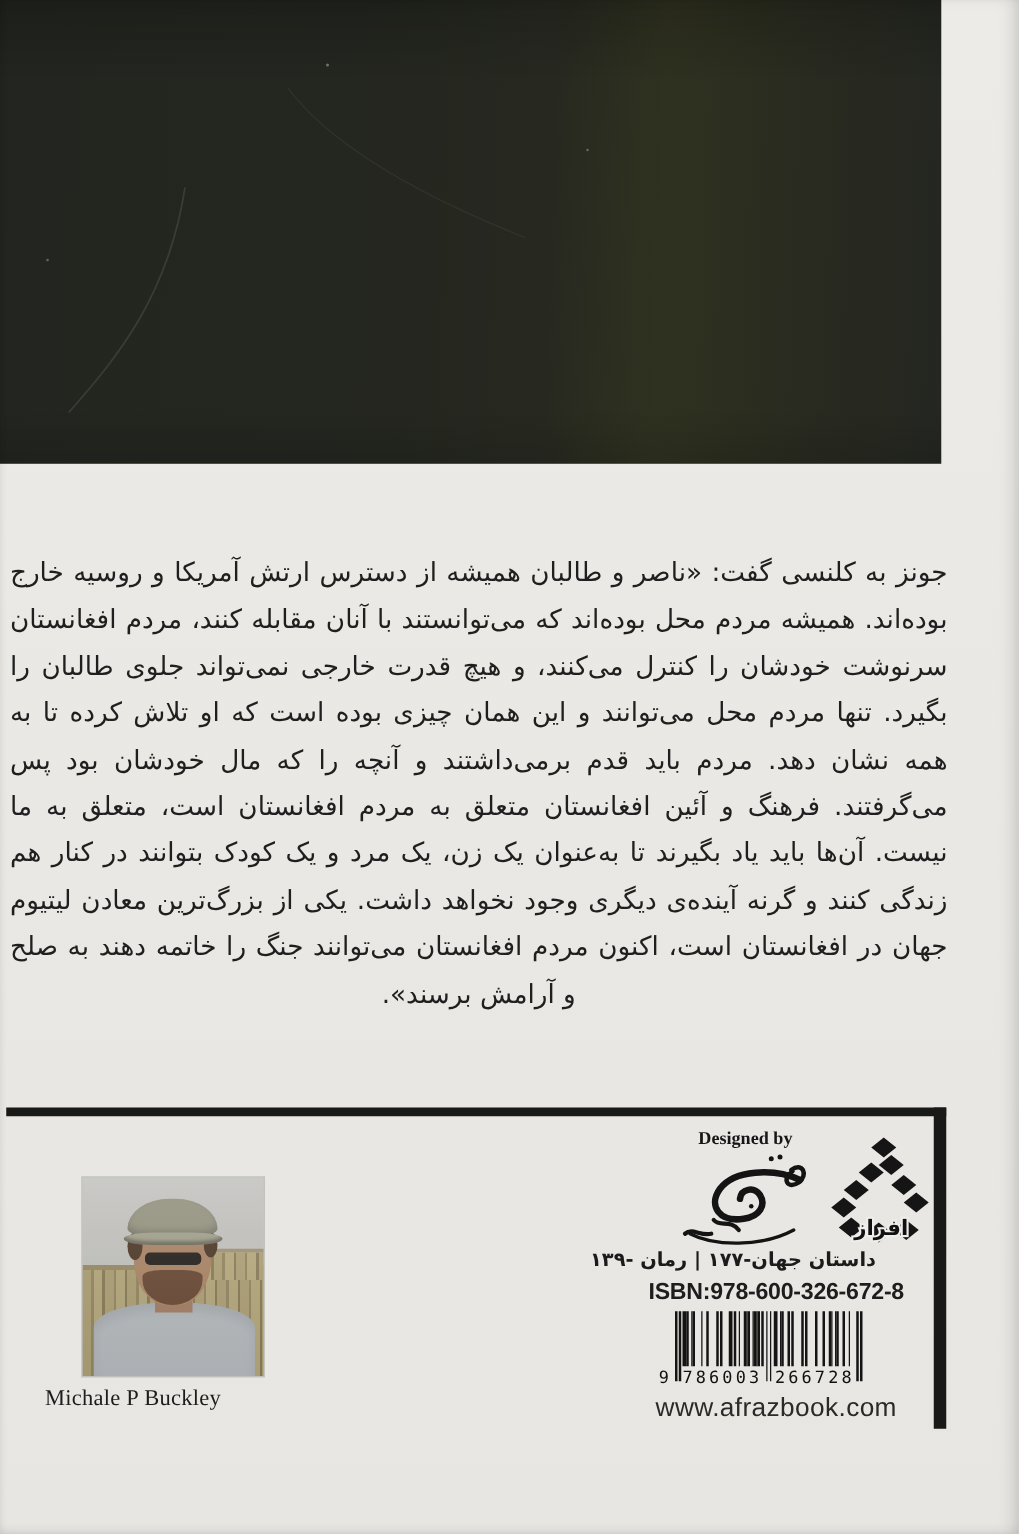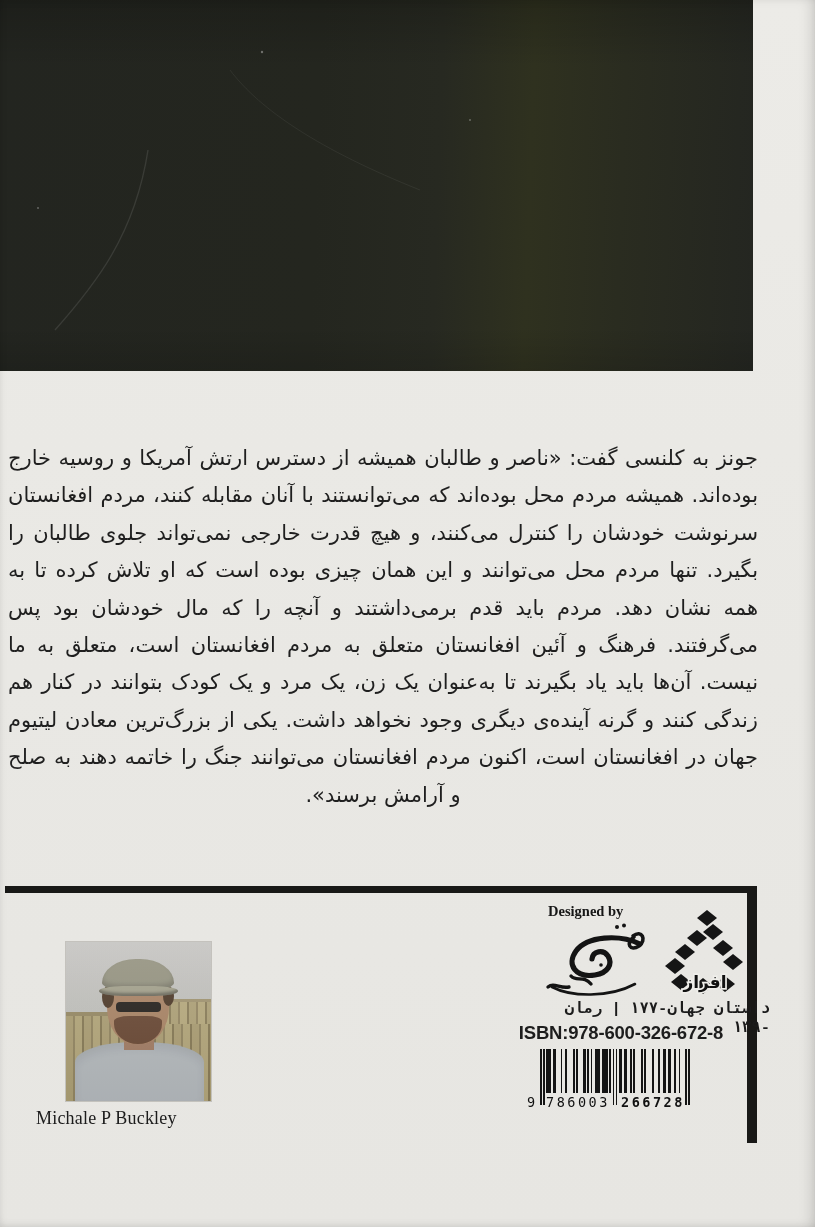--- a/index.html
+++ b/index.html
@@ -50,39 +50,39 @@
   .ph-cap{position:absolute;left:36px;width:72px;top:17px;height:30px;background:#97957e;border-radius:50% 50% 26% 26%/85% 85% 22% 22%;box-shadow:inset 0 -4px 5px rgba(0,0,0,.18);}
   .ph-brim{position:absolute;left:33px;width:79px;top:44px;height:10px;background:#a6a38a;border-radius:45%/75%;box-shadow:inset 0 -3px 3px rgba(0,0,0,.35);}
   .ph-glasses{position:absolute;left:50px;width:45px;top:60px;height:10px;background:#241f1a;border-radius:4px;}
   .ph-beard{position:absolute;left:48px;width:48px;top:74px;height:28px;background:#6f472e;border-radius:32% 32% 50% 50%/18% 18% 72% 72%;}
   .ph-wash{position:absolute;inset:0;background:linear-gradient(180deg,rgba(255,255,255,.10),rgba(0,0,0,.05));}
   .caption{
     position:absolute;left:36px;top:1108px;width:200px;
     font-family:"Liberation Serif",serif;font-weight:400;font-size:18px;color:#1c1c1c;letter-spacing:.2px;
   }
   
-  .designed-by{position:absolute;left:548px;top:903px;width:86px;text-align:left;
+  .designed-by{position:absolute;left:548px;top:903px;width:86px;text-align:right;
     font-family:"Liberation Serif",serif;font-weight:600;font-size:14.5px;color:#161616;}
   .signature{position:absolute;left:545px;top:920px;width:104px;height:82px;}
   .afraz-logo{position:absolute;left:659px;top:908px;width:92px;height:92px;}
-  .series-line{position:absolute;left:528px;top:999px;width:242px;direction:rtl;text-align:right;
-    font-size:15.5px;font-weight:700;color:#1b1b1b;font-family:Liberation Mono, monospace;}
+  .series-line{position:absolute;left:472px;top:999px;width:242px;direction:rtl;text-align:left;
+    font-size:15.5px;font-weight:700;color:#1b1b1b;}
   .isbn-line{position:absolute;left:500px;top:1022px;width:242px;text-align:center;direction:ltr;
     font-family:"Liberation Sans",sans-serif;font-weight:700;font-size:18.5px;color:#1d1d1d;letter-spacing:-.2px;}
   
   .barcode{position:absolute;left:527px;top:1049px;width:172px;height:64px;}
   .bc-bars{display:flex;margin-left:13px;align-items:flex-start;}
   .bc-bars span{width:1.58px;height:44px;flex:0 0 1.58px;}
   .bc-bars span.on{background:#141414;}
   .bc-bars span.guard{height:56px;}
   .bc-digits{position:relative;height:16px;margin-top:-11px;
     font-family:"DejaVu Sans Mono",monospace;font-size:13.5px;color:#111;letter-spacing:2.5px;}
   .bc-digits .d9{position:absolute;left:0;top:0;letter-spacing:0;}
   .bc-digits .g1{position:absolute;left:19px;width:66px;}
-  .bc-digits .g2{position:absolute;left:93px;width:66px;text-align:center;font-weight:bold;}
+  .bc-digits .g2{position:absolute;left:93px;width:66px;text-align:left;}
   .website{position:absolute;left:500px;top:1115px;width:242px;text-align:center;direction:ltr;
     font-family:"Liberation Sans",sans-serif;font-size:21px;color:#2a2a2a;letter-spacing:.3px;}
 </style>
 </head>
 <body>
 
 <div class="stage">
 
   <div class="cover-block">
     <div class="topshade"></div>
@@ -251,14 +251,15 @@
         <span class=" guard"></span>
         <span class="on guard"></span>
       </div>
     <div class="bc-digits">
       <span class="d9">9</span>
       <span class="g1">786003</span>
       <span class="g2">266728</span>
     </div>
   </div>
 
+  <div class="website">www.afrazbook.com</div>
 
 </div>
 
 </body></html>

